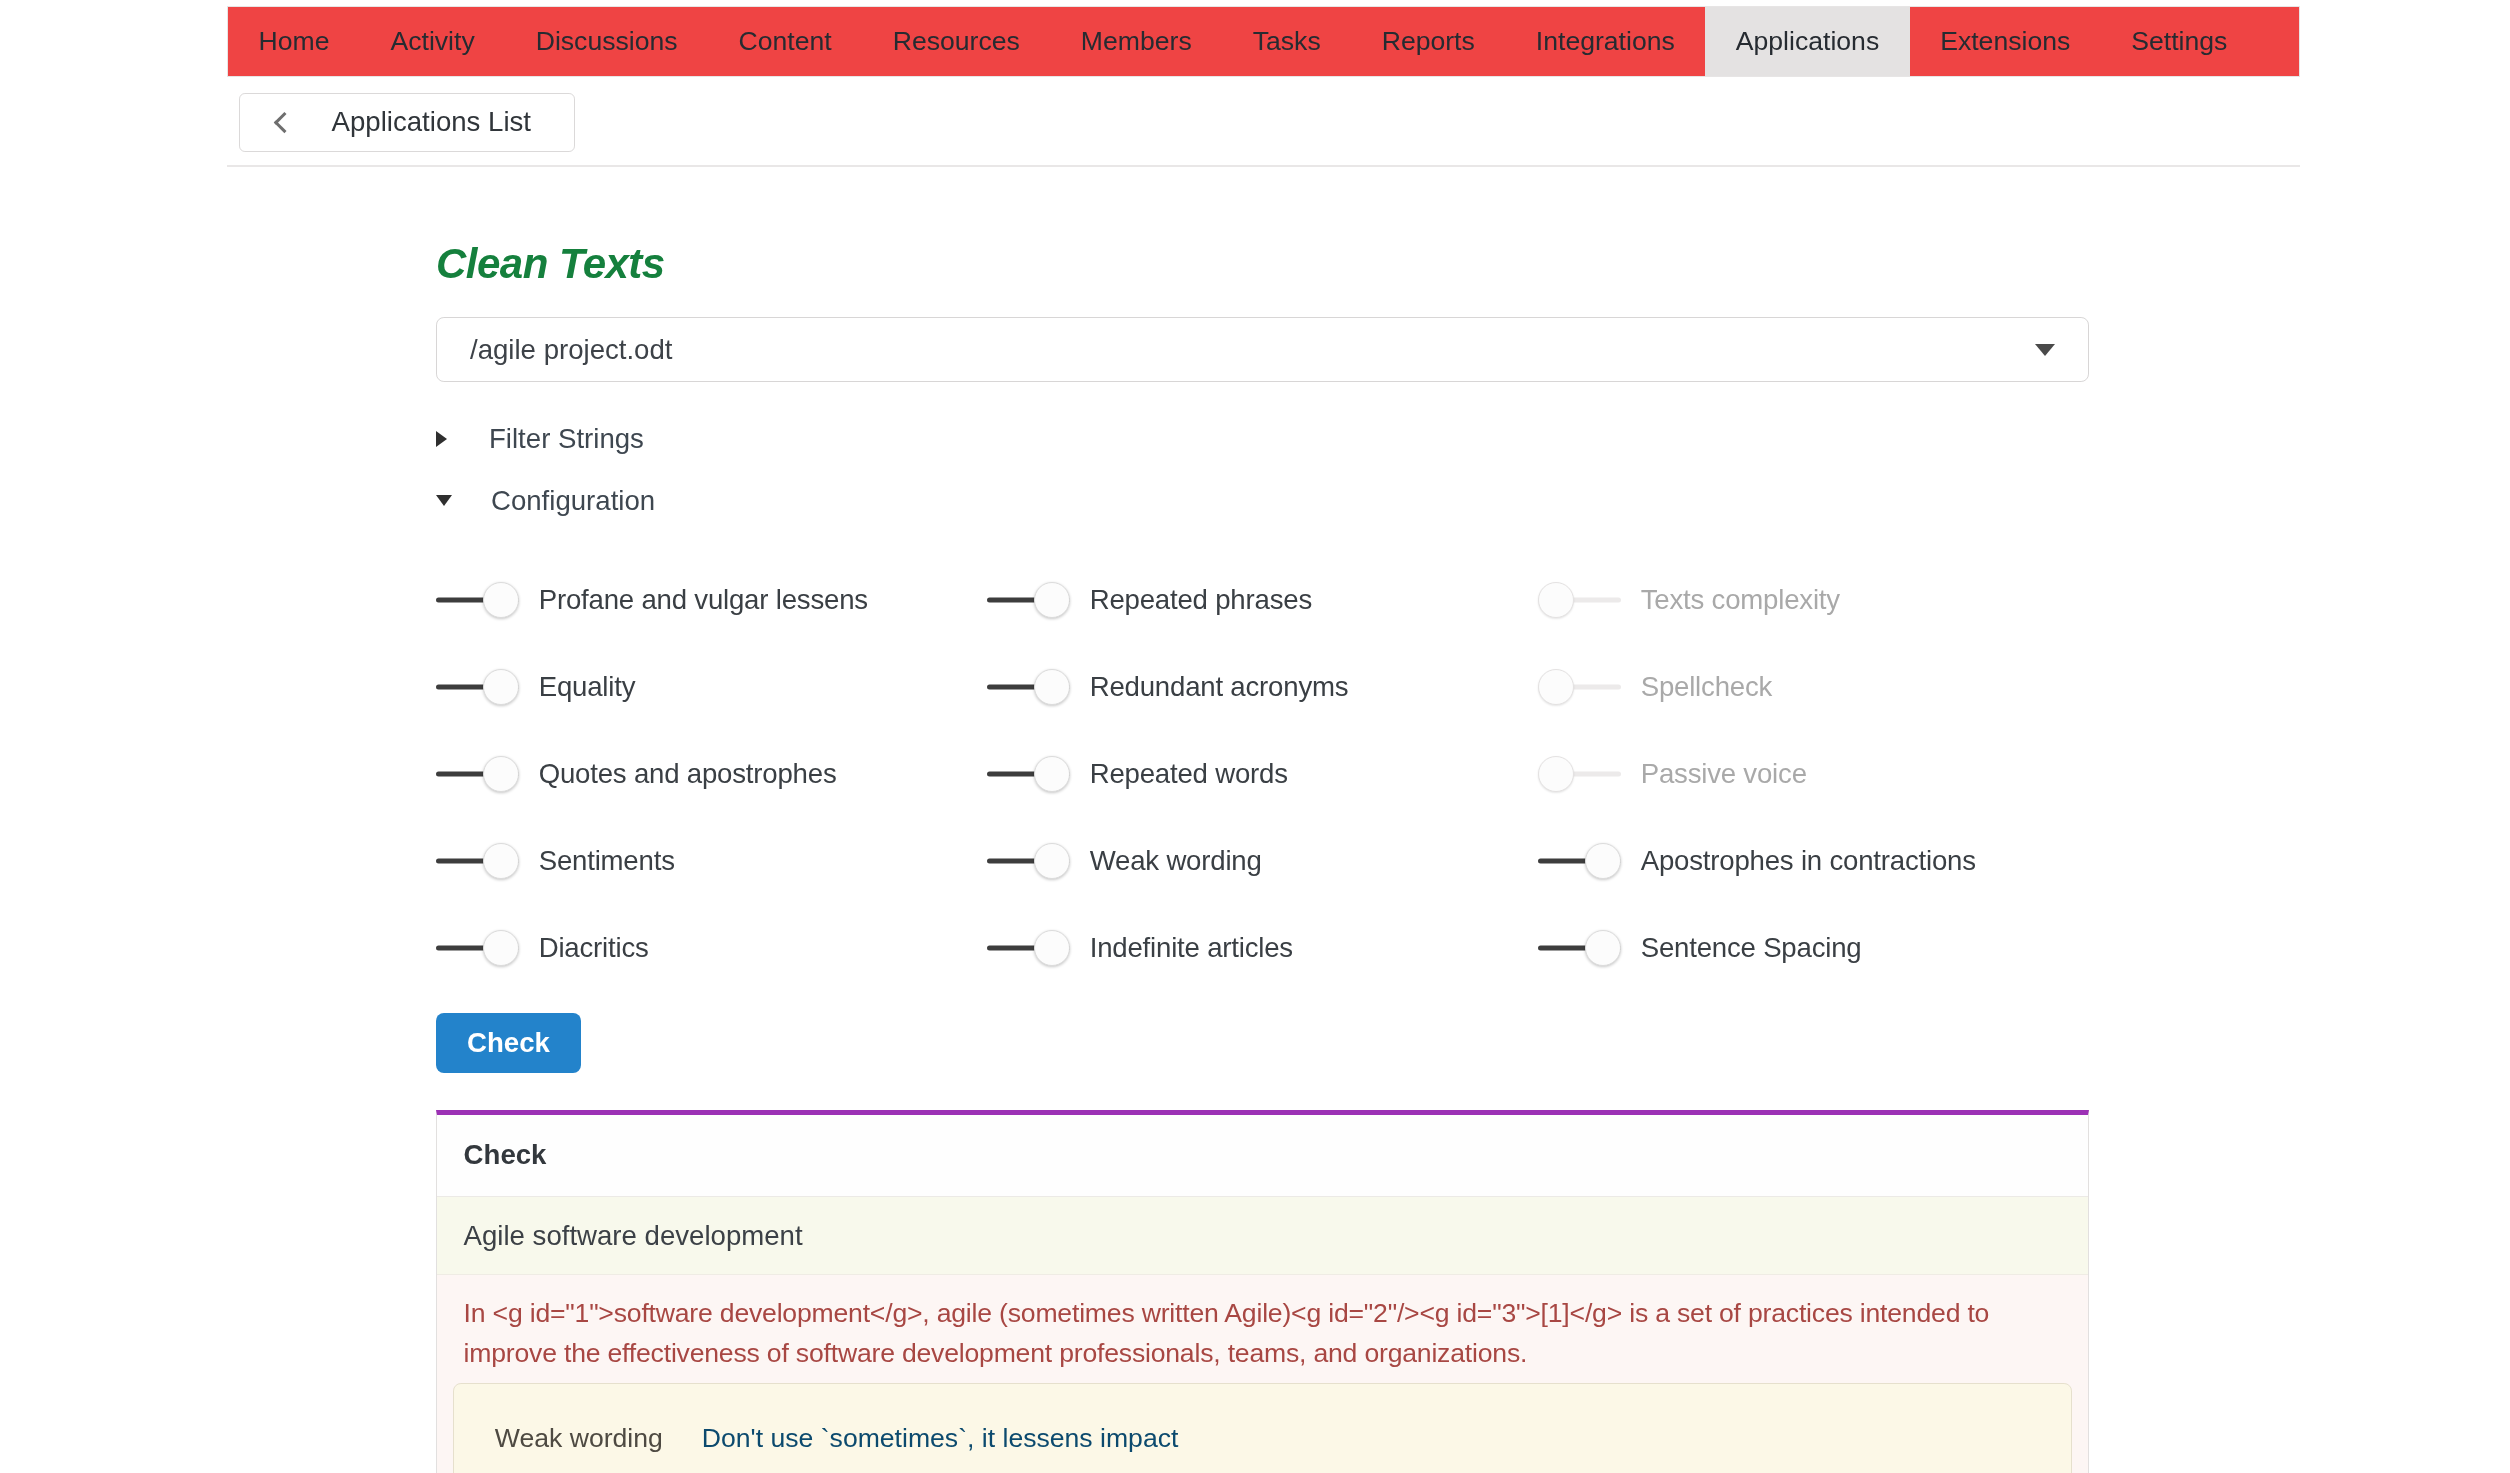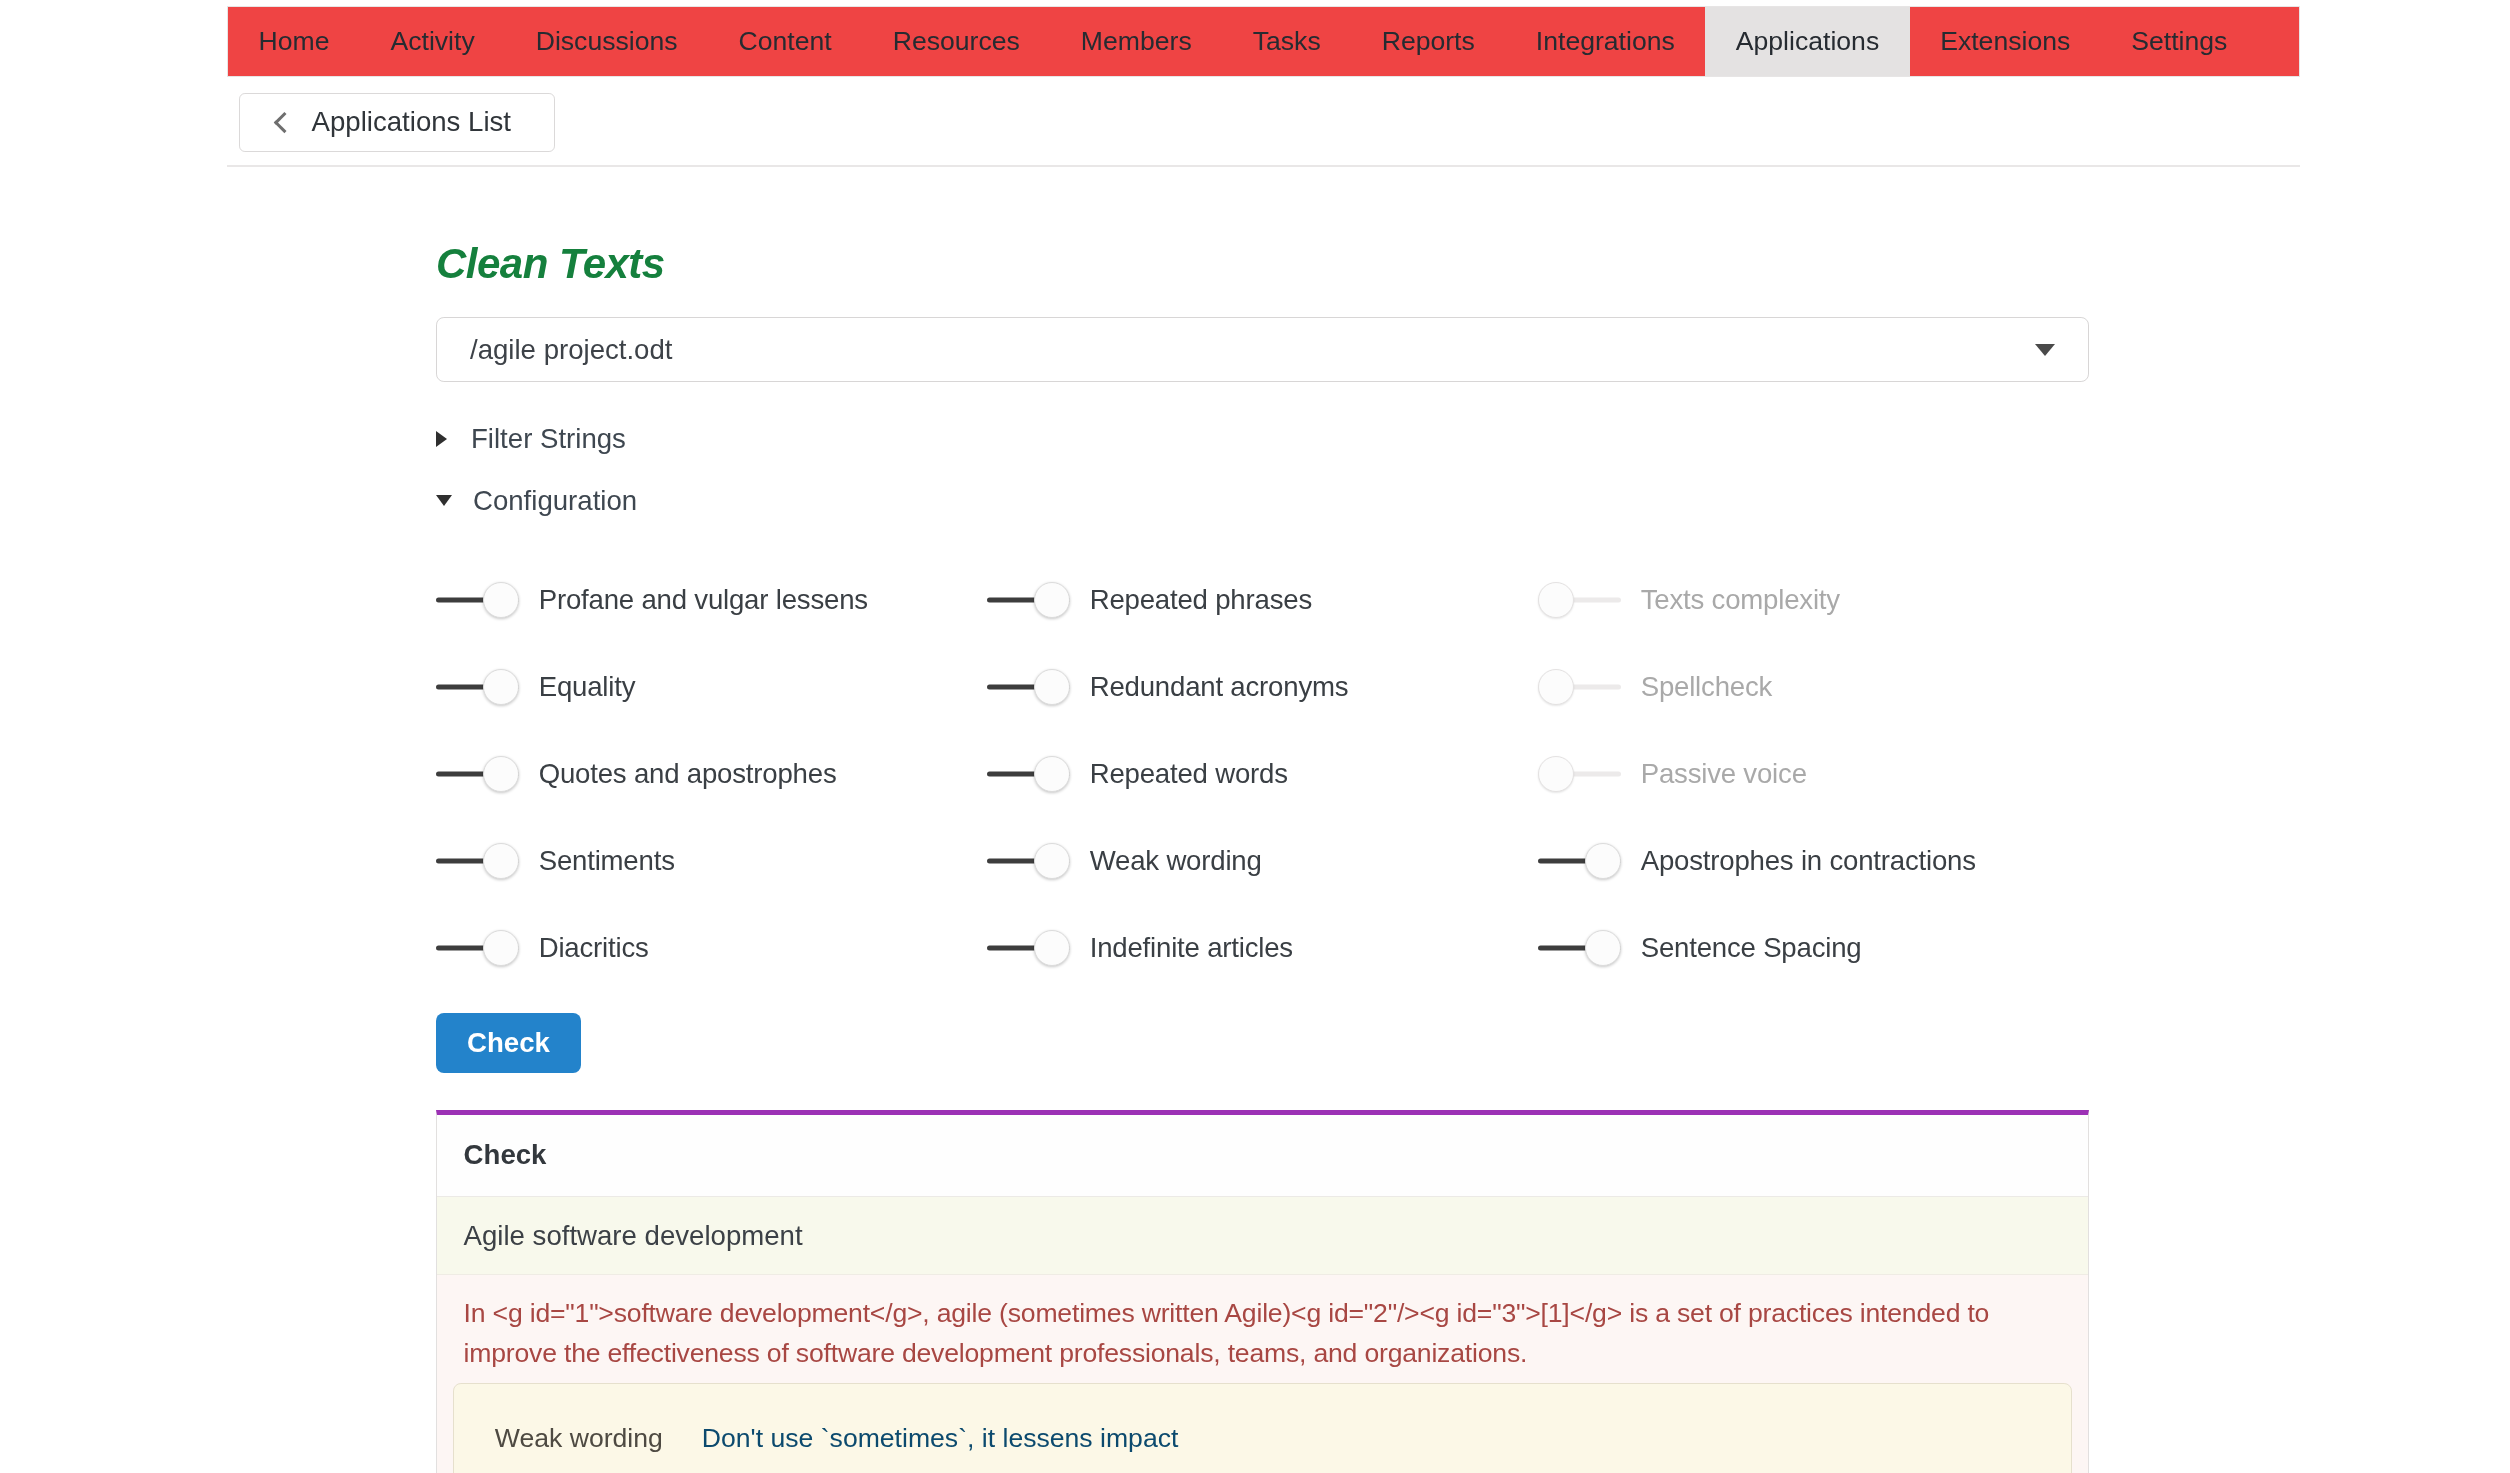--- a/index.html
+++ b/index.html
@@ -35,21 +35,21 @@
   .nav-item.active { background: #e4e2e2; }
 
   
   .back-row { margin-top: 15.8px; padding-left: 11.8px; }
   .back-btn {
     height: 59px;
     background: #ffffff;
     border: 1px solid #dbd9d9;
     border-radius: 5.9px;
     display: inline-flex; align-items: center;
-    gap: 20px;
+    gap: 40px;
     padding: 0 43px 0 37px;
     font-size: 27.6px;
     color: #30353a;
     font-family: inherit;
     cursor: pointer;
   }
   .chevron-left {
     width: 14.8px; height: 14.8px;
     border-left: 3.9px solid #6e6e6e;
     border-bottom: 3.9px solid #6e6e6e;
@@ -87,21 +87,21 @@
   }
   .caret-down {
     width: 0; height: 0;
     border-left: 10.8px solid transparent;
     border-right: 10.8px solid transparent;
     border-top: 12.8px solid #4a4a4a;
   }
 
   .disclosure {
     display: flex; align-items: center;
-    gap: 24px;
+    gap: 42px;
     font-size: 27.6px;
     color: #3e4750;
     cursor: pointer;
     width: fit-content;
   }
   .disclosure.first { margin-top: 41px; }
   .disclosure.second { margin-top: 29.6px; }
   .tri-right {
     width: 0; height: 0;
     border-top: 8.9px solid transparent;

